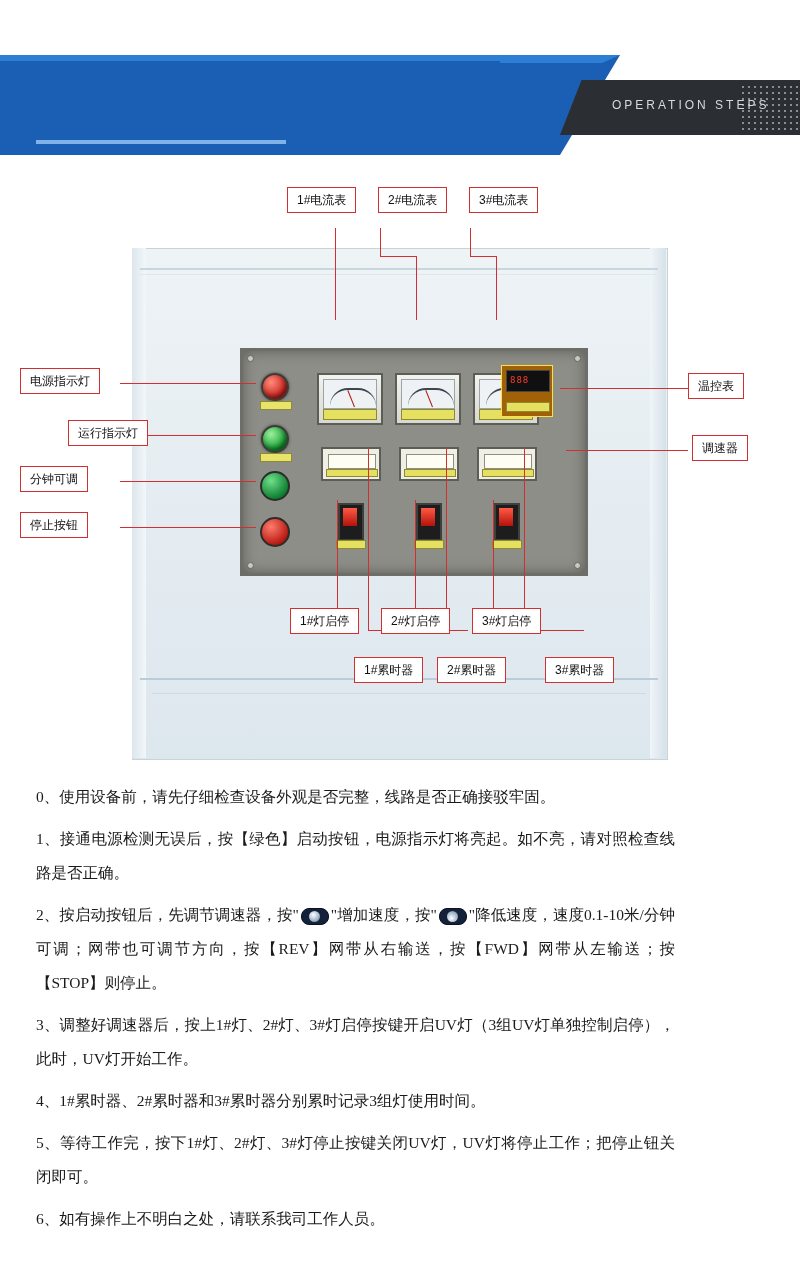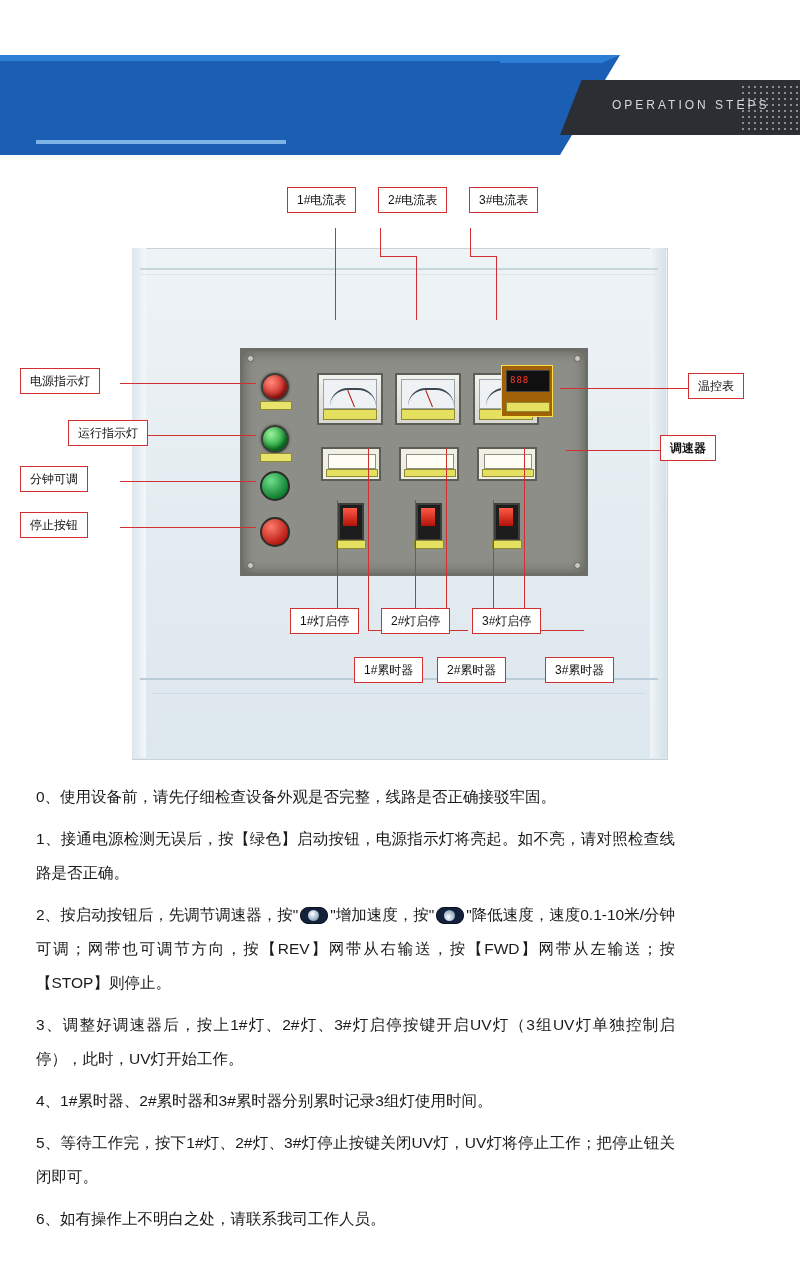--- a/index.html
+++ b/index.html
@@ -211,21 +211,21 @@
     position:absolute;width:12px;height:10px;background:#3a3a38;border:1px solid #222;
   }
   .speedctrl .ybar{
     position:absolute;left:4px;bottom:6px;width:46px;height:9px;
     background:#e5e05f;border:1px solid #8d8a33;
   }
 
   
   .body-text{
     position:absolute;left:0;top:780px;width:711px;
-    font-size:15.5px;line-height:34px;color:#1a1a1a;
+    font-size:15.5px;line-height:34px;color:#1a1a1a;font-family:Liberation Serif, serif;
   }
   .body-text p{
     margin:0 0 8px 0;padding:0 36px 0 36px;
     text-align:justify;
   }
   .inline-ico{
     display:inline-block;width:26px;height:15px;border-radius:8px;
     background:#13213a;vertical-align:middle;position:relative;margin:0 2px;
     border:1px solid #0a1222;
   }
@@ -365,21 +365,21 @@
   <div class="callout" style="left:287px;top:27px;">1#电流表</div>
   <div class="callout" style="left:378px;top:27px;">2#电流表</div>
   <div class="callout" style="left:469px;top:27px;">3#电流表</div>
 
   <div class="callout" style="left:20px;top:208px;">电源指示灯</div>
   <div class="callout" style="left:20px;top:260px;margin-left:48px;">运行指示灯</div>
   <div class="callout" style="left:20px;top:306px;">分钟可调</div>
   <div class="callout" style="left:20px;top:352px;">停止按钮</div>
 
   <div class="callout" style="left:688px;top:213px;">温控表</div>
-  <div class="callout" style="left:660px;top:275px;font-weight:bold;">调速器</div>
+  <div class="callout" style="left:692px;top:275px;">调速器</div>
 
   <div class="callout" style="left:290px;top:448px;">1#灯启停</div>
   <div class="callout" style="left:381px;top:448px;">2#灯启停</div>
   <div class="callout" style="left:472px;top:448px;">3#灯启停</div>
 
   <div class="callout" style="left:340px;top:497px;margin-left:14px;">1#累时器</div>
   <div class="callout" style="left:437px;top:497px;">2#累时器</div>
   <div class="callout" style="left:545px;top:497px;">3#累时器</div>
 </div>
 

